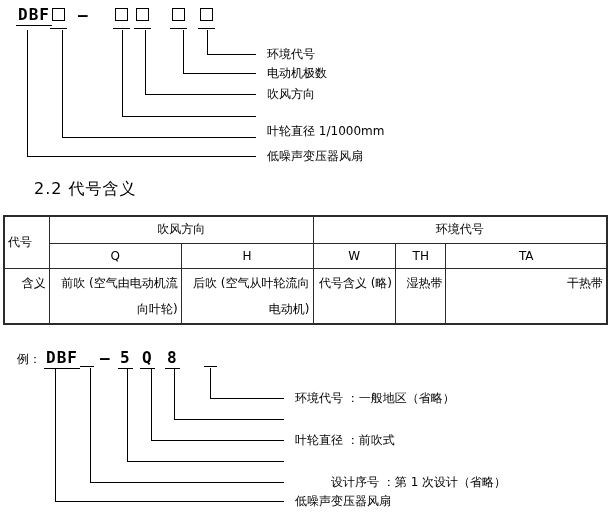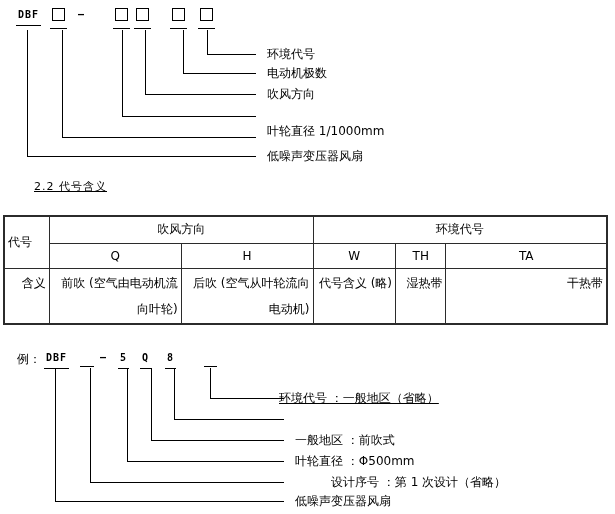--- a/index.html
+++ b/index.html
@@ -1,26 +1,26 @@
 <!DOCTYPE html>
 <html><head>
 <meta charset="utf-8">
 <style>
   html,body { margin:0; padding:0; background:#ffffff; }
   body { width:615px; height:514px; font-family:"DejaVu Sans",sans-serif; color:#000; }
   .sheet { position:relative; width:615px; height:514px; background:#fff; overflow:hidden; font-size:12px; }
   .abs { position:absolute; white-space:nowrap; line-height:16px; }
-  .code-text { font-family:"DejaVu Sans Mono","Liberation Mono",monospace; font-size:10px; font-weight:bold; letter-spacing:1px; }
+  .code-text { font-family:"DejaVu Sans Mono","Liberation Mono",monospace; font-size:16px; font-weight:bold; letter-spacing:1px; }
   .u { border-bottom:1px solid #000; padding:0 2px 2px 2px; }
   .boxu { border-bottom:1px solid #000; padding:0 2px 3px 2px; display:inline-block; }
   .pbox { width:11px; height:11px; border:1px solid #000; display:inline-block; background:#fff; }
   .blank { border-bottom:1px solid #000; display:inline-block; height:14px; }
   .elbow { position:absolute; border-left:1px solid #000; border-bottom:1px solid #000; }
   .lbl { position:absolute; white-space:nowrap; line-height:16px; font-size:12px; }
-  .heading { position:absolute; font-size:11px; letter-spacing:1px;text-decoration:underline; }
+  .heading { position:absolute; font-size:16px; letter-spacing:1px; }
   table.meaning { position:absolute; left:3px; top:215px; width:605px; border-collapse:collapse; table-layout:fixed; background:#fff; border:2px solid #2b2b2b; font-size:12px; }
   table.meaning td { border:1px solid #2b2b2b; padding:1px 3px; overflow:hidden; }
   td.hdr { text-align:center; vertical-align:middle; }
   td.rowlbl { vertical-align:middle; text-align:left; }
   td.bodycell { vertical-align:top; text-align:right; line-height:26px; white-space:normal; }
 </style>
 </head>
 <body>
 
 <div class="sheet">
@@ -90,19 +90,18 @@
   <span class="abs u code-text" style="left:165px; top:350px;">8</span>
   <span class="abs blank" style="left:204px; top:352px; width:13px;"></span>
 
   <div class="elbow" style="left:210px; top:368px; width:73px;  height:30px;"></div>
   <div class="elbow" style="left:174px; top:368px; width:109px; height:51px;"></div>
   <div class="elbow" style="left:151px; top:368px; width:132px; height:72px;"></div>
   <div class="elbow" style="left:127px; top:368px; width:156px; height:93px;"></div>
   <div class="elbow" style="left:90px;  top:368px; width:193px; height:114px;"></div>
   <div class="elbow" style="left:55px;  top:368px; width:228px; height:133px;"></div>
 
-  <span class="lbl" style="left:279px; top:390px;text-decoration:underline;">环境代号 ：一般地区（省略）</span>
-  <span class="lbl" style="left:295px; top:432px;">一般地区 ：前吹式</span>
-  <span class="lbl" style="left:295px; top:453px;">叶轮直径 ：Φ500mm</span>
+  <span class="lbl" style="left:295px; top:390px;">环境代号 ：一般地区（省略）</span>
+  <span class="lbl" style="left:295px; top:432px;">叶轮直径 ：前吹式</span>
   <span class="lbl" style="left:295px; top:474px;margin-left:36px;">设计序号 ：第 1 次设计（省略）</span>
   <span class="lbl" style="left:295px; top:493px;">低噪声变压器风扇</span>
 
 </div>
 
 </body></html>

